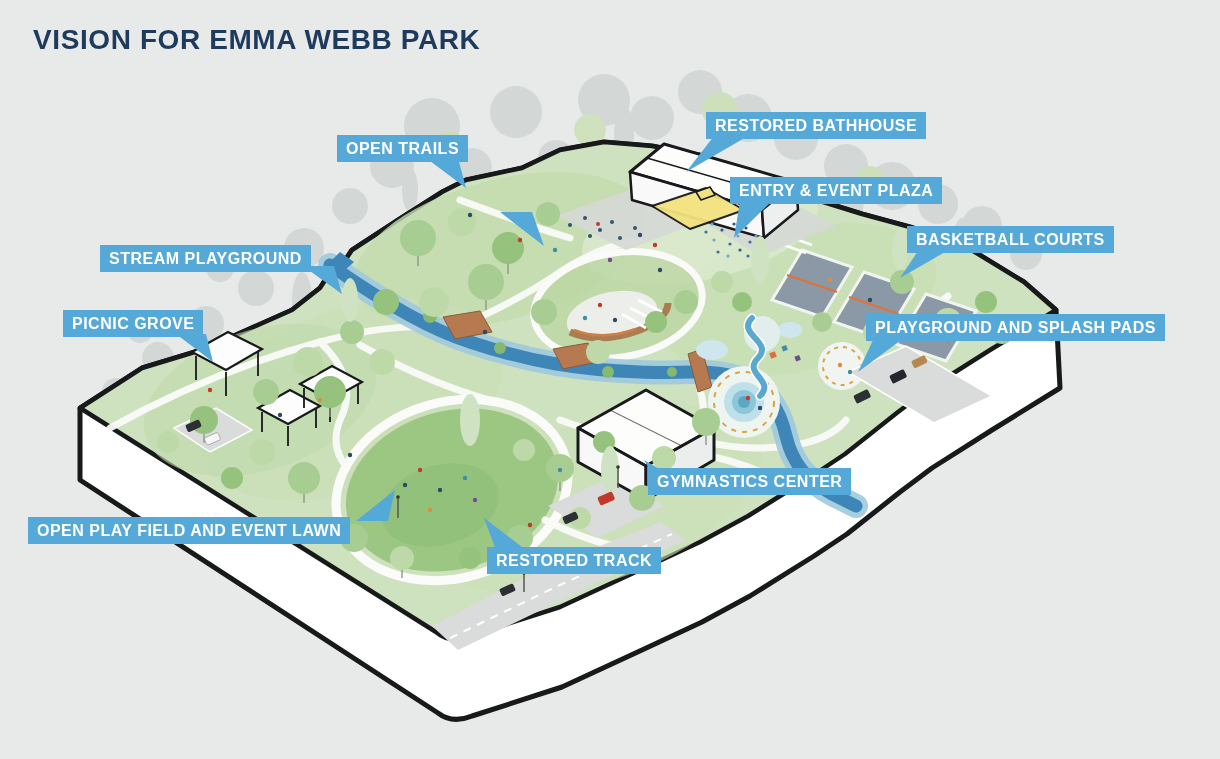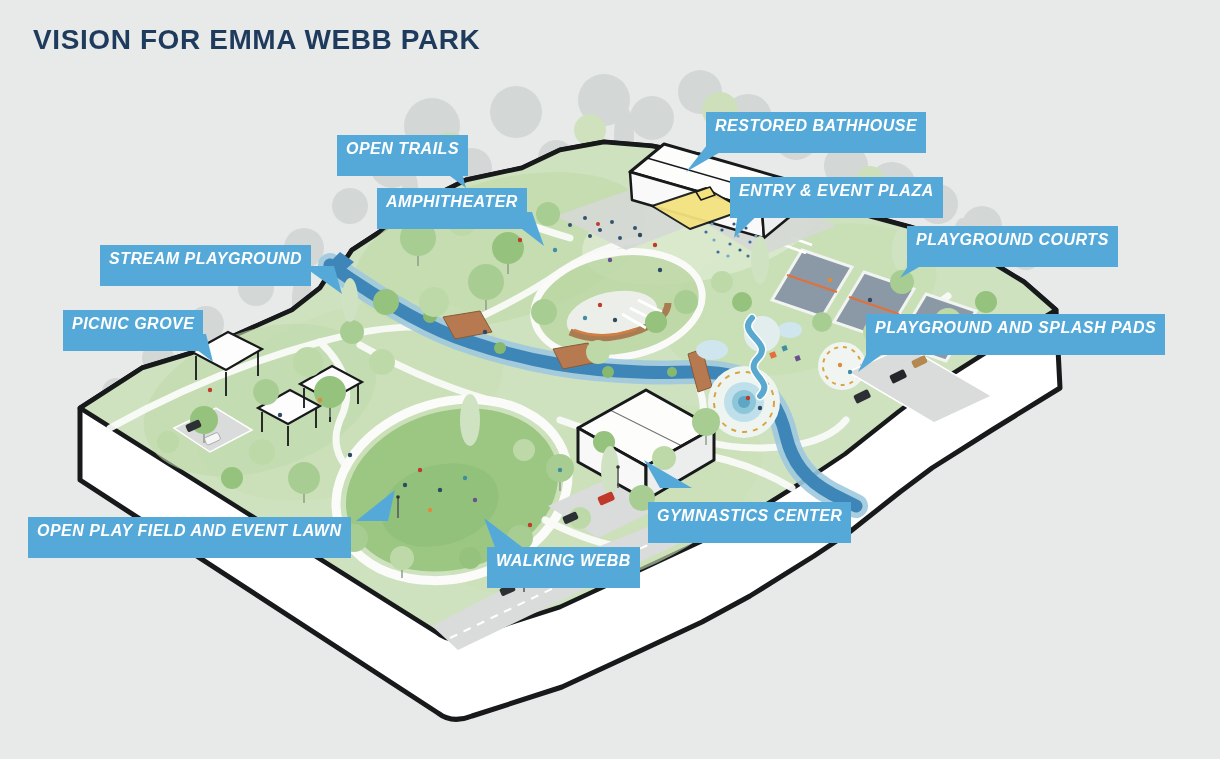--- a/index.html
+++ b/index.html
@@ -13,33 +13,32 @@
   .map-svg{position:absolute;left:0;top:0;}
   .page-title{
     position:absolute;left:33px;top:24px;margin:0;
     font-size:28px;font-weight:700;letter-spacing:.6px;
     color:#1e3a5c;
   }
   .callout{
     position:absolute;
     background:#55a9d9;color:#ffffff;
     font-size:16px;font-weight:700;letter-spacing:.5px;
-    line-height:1;padding:6px 9px 19px 9px;
+    line-height:1;padding:6px 9px 5px 9px;
     white-space:nowrap;
-    font-style:italic;
   }
   .lbl-restored-bathhouse{left:706px;top:112px;}
   .lbl-site-trails{left:337px;top:135px;}
   .lbl-entry-event-plaza{left:730px;top:177px;}
   .lbl-amphitheater{left:377px;top:188px;}
   .lbl-basketball-courts{left:907px;top:226px;}
   .lbl-stream-restoration{left:100px;top:245px;}
   .lbl-picnic-grove{left:63px;top:310px;}
   .lbl-playground-splash-pads{left:866px;top:314px;}
-  .lbl-gymnastics-center{left:648px;top:502px;}
+  .lbl-gymnastics-center{left:648px;top:468px;}
   .lbl-open-play-field{left:28px;top:517px;}
   .lbl-walking-track{left:487px;top:547px;}
 </style>
 </head>
 <body>
 
 <div class="stage">
 
   <svg class="map-svg" width="1220" height="759" viewBox="0 0 1220 759">
 
@@ -347,21 +346,20 @@
       <polygon points="356,521 388,521 395,490"></polygon>
       <polygon points="496,550 526,550 484,518"></polygon>
     </g>
   </svg>
 
   <h1 class="page-title">VISION FOR EMMA WEBB PARK</h1>
 
   <div class="callout lbl-restored-bathhouse">RESTORED BATHHOUSE</div>
   <div class="callout lbl-site-trails">OPEN TRAILS</div>
   <div class="callout lbl-entry-event-plaza">ENTRY &amp; EVENT PLAZA</div>
-  <div class="callout lbl-amphitheater">AMPHITHEATER</div>
-  <div class="callout lbl-basketball-courts">PLAYGROUND COURTS</div>
+  <div class="callout lbl-basketball-courts">BASKETBALL COURTS</div>
   <div class="callout lbl-stream-restoration">STREAM PLAYGROUND</div>
   <div class="callout lbl-playground-splash-pads">PLAYGROUND AND SPLASH PADS</div>
   <div class="callout lbl-picnic-grove">PICNIC GROVE</div>
   <div class="callout lbl-gymnastics-center">GYMNASTICS CENTER</div>
   <div class="callout lbl-open-play-field">OPEN PLAY FIELD AND EVENT LAWN</div>
-  <div class="callout lbl-walking-track">WALKING WEBB</div>
+  <div class="callout lbl-walking-track">RESTORED TRACK</div>
 </div>
 
 </body></html>

